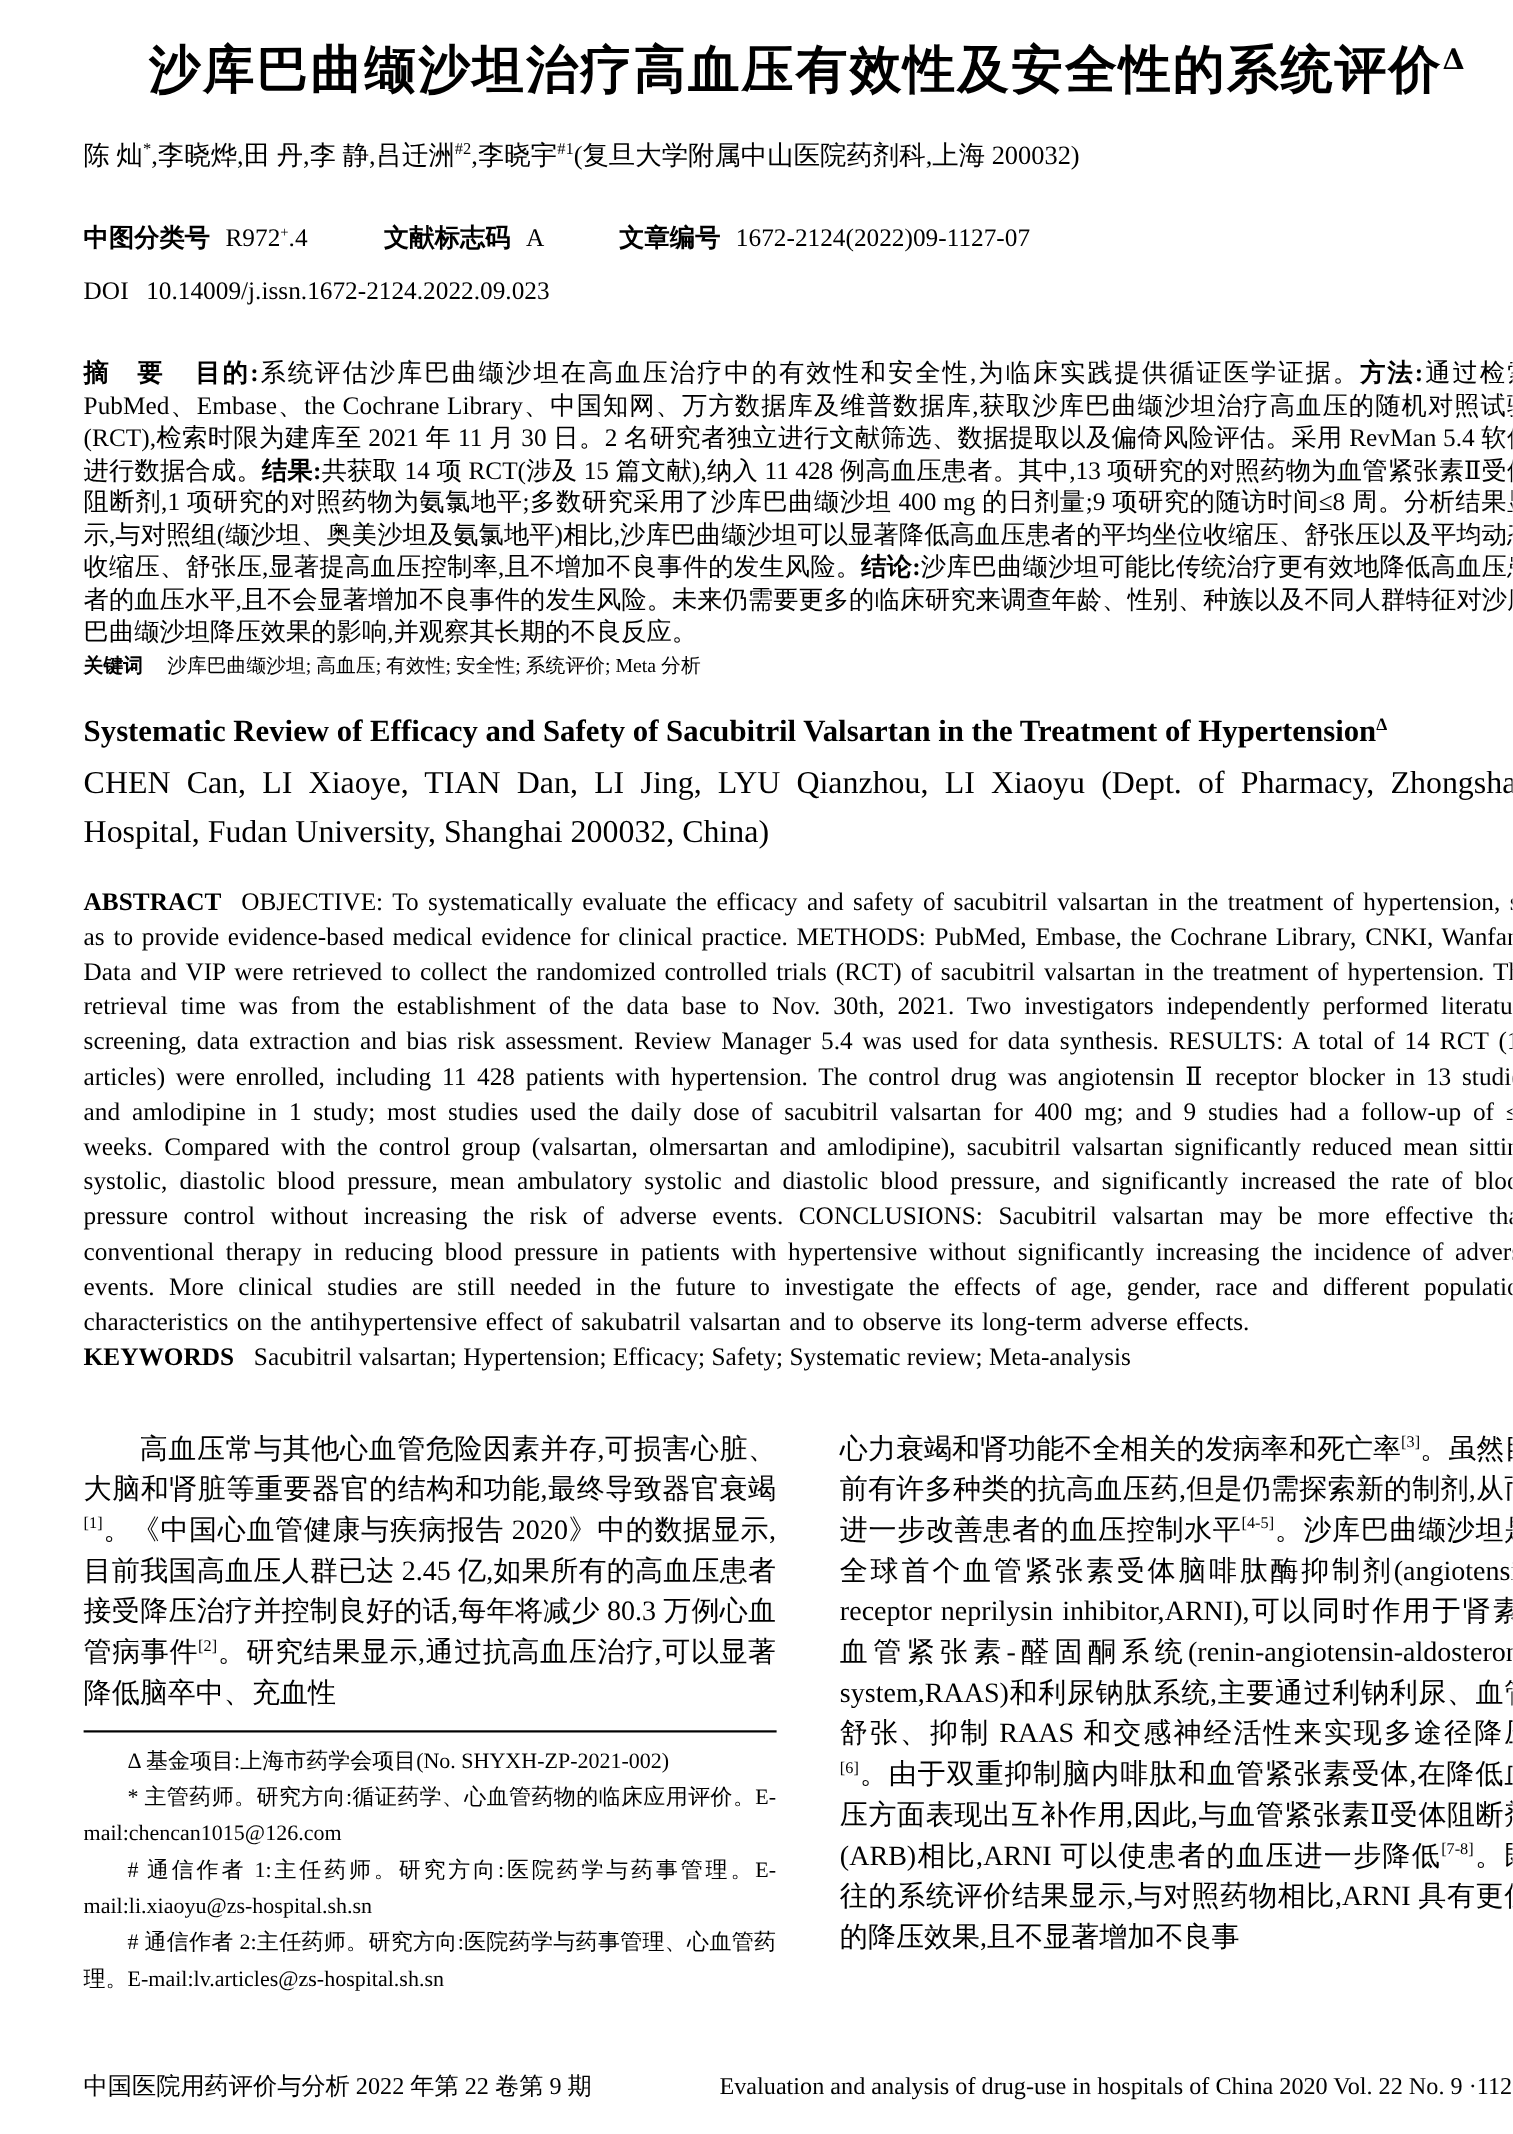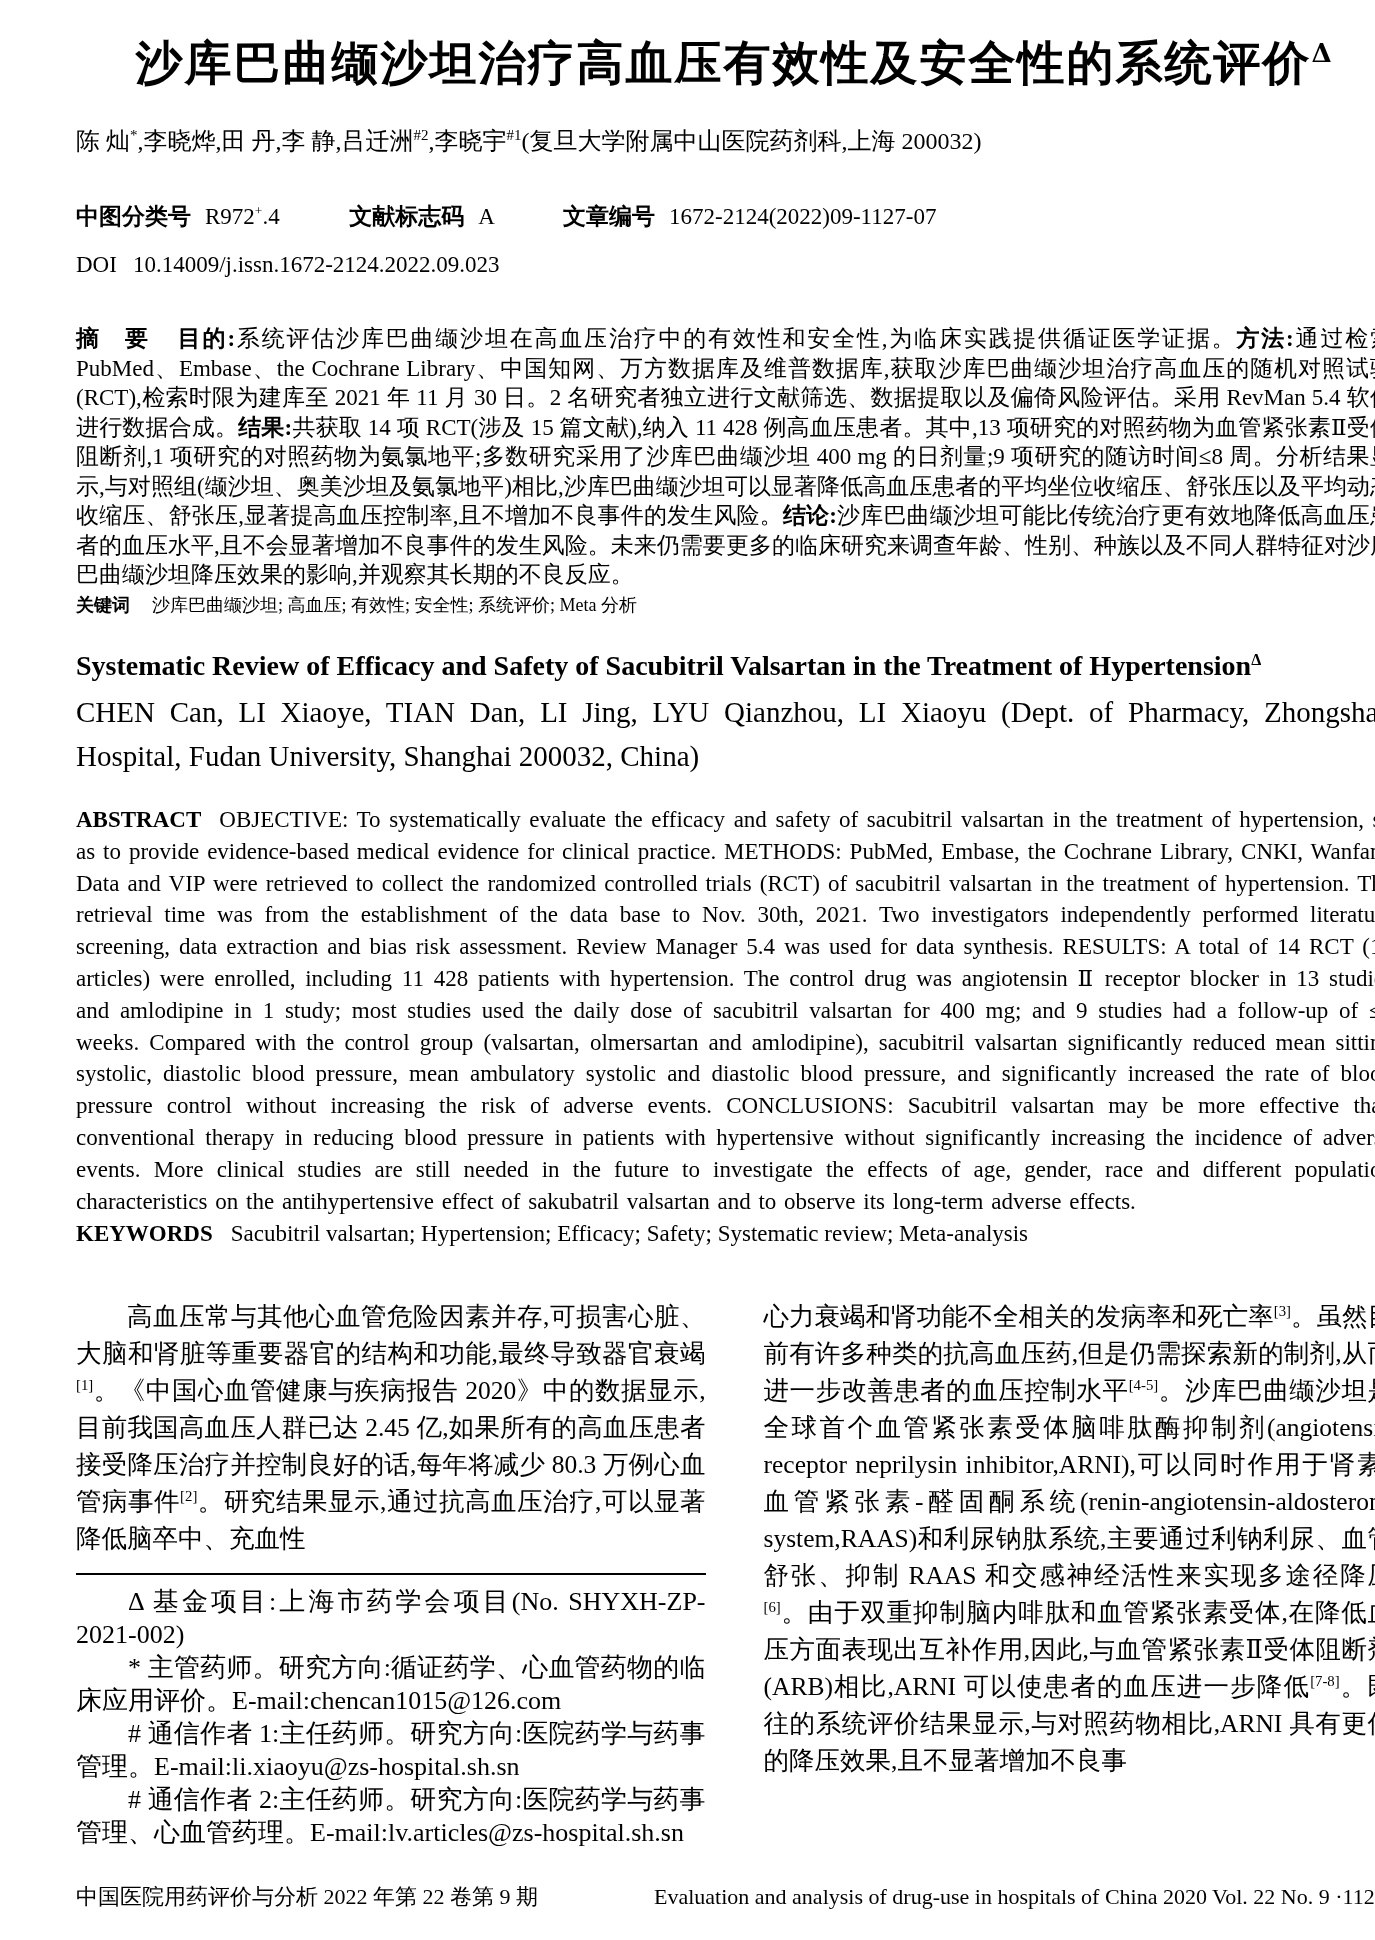--- a/index.html
+++ b/index.html
@@ -67,21 +67,21 @@
 
   .body-cols { display:flex; gap:58px; margin-top:48px; }
   .col { width:630px; }
   .body-par {
     font-size:25.5px; line-height:37px; text-align:justify; margin:0;
   }
   .indent { text-indent:2em; }
 
   .foot-rule { border:none; border-top:2px solid #000; margin:16px 0 10px 0; width:100%; }
   .footnote {
-    font-size:26px; line-height:33px; text-align:justify;
+    font-size:20px; line-height:33px; text-align:justify;
     text-indent:2em; margin:0;
   }
 
   .footer {
     position:absolute; left:28px; right:30px; bottom:28px;
     display:flex; justify-content:space-between; align-items:baseline;
     font-size:22px;
     gap:16px;
   }
 </style>

